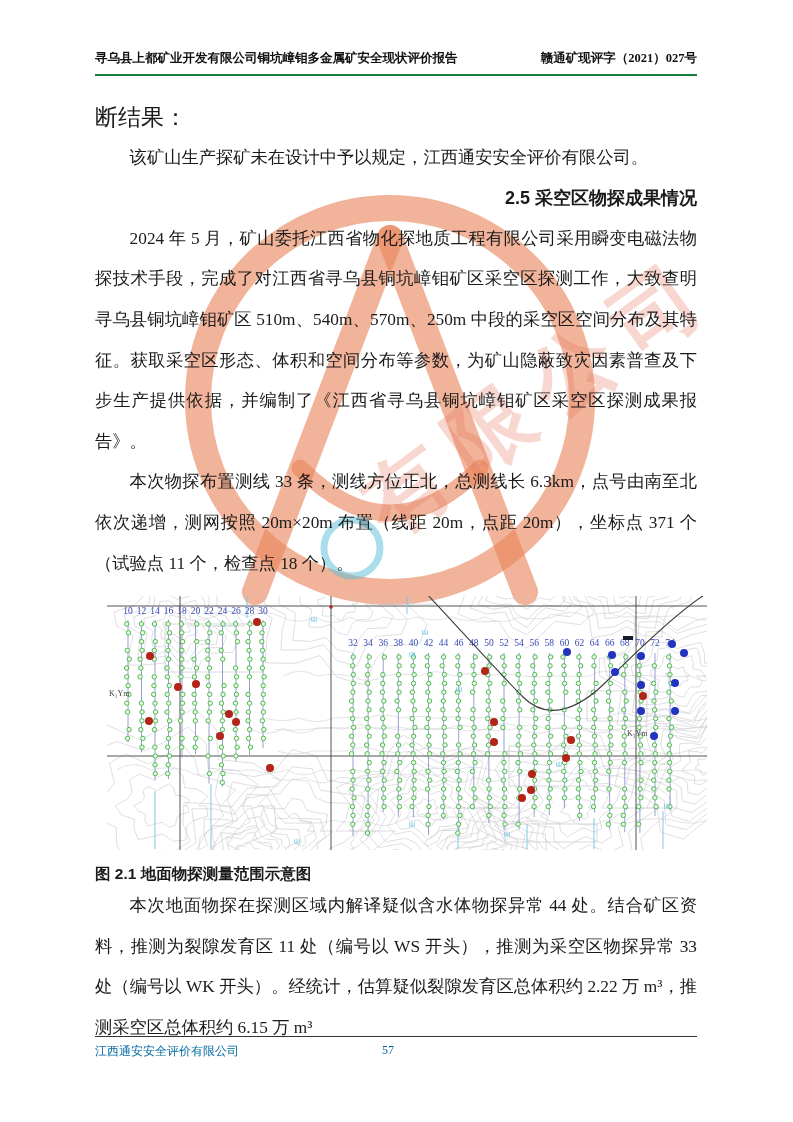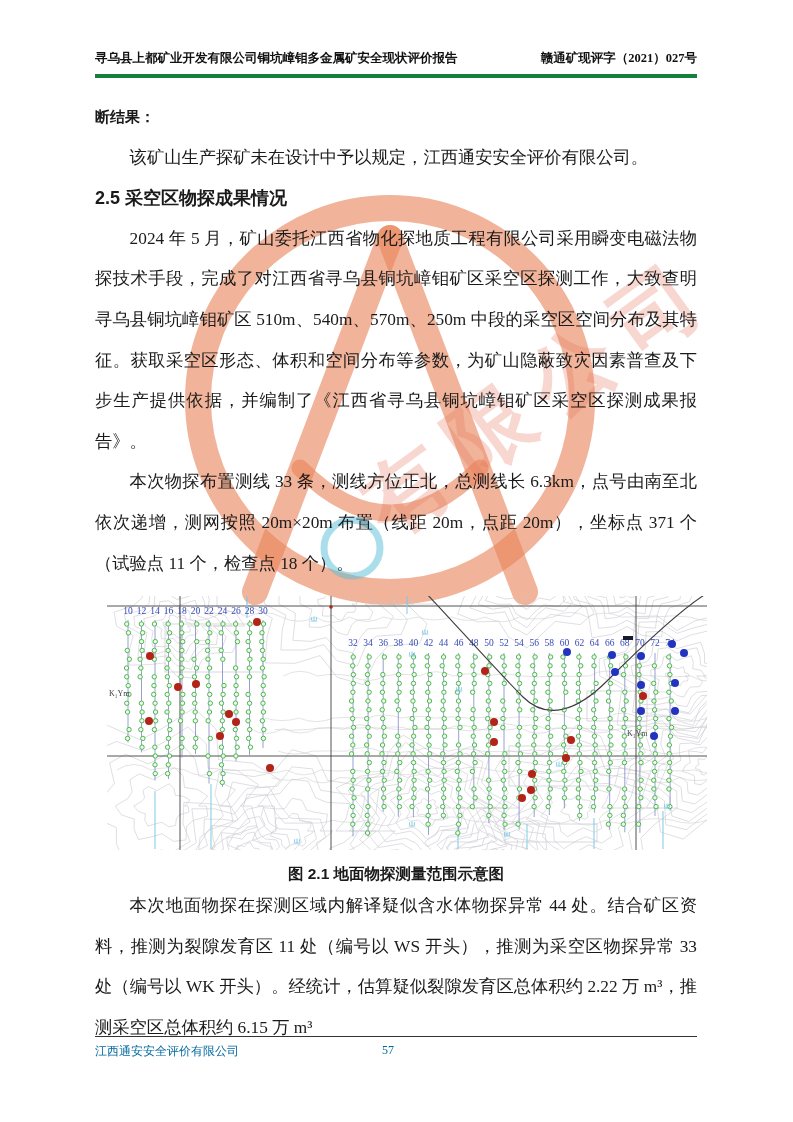--- a/index.html
+++ b/index.html
@@ -16,32 +16,32 @@
     font-size:84px;font-weight:bold;letter-spacing:18px;
     color:rgba(228,122,98,0.30);white-space:nowrap;
     font-family:"Liberation Serif",serif;
   }
   
   .content{position:relative;z-index:2;}
   .header{
     position:absolute;left:95px;top:50px;width:602px;
     display:flex;justify-content:space-between;align-items:flex-end;
     font-size:12.5px;font-weight:bold;color:#111;
-    border-bottom:4px solid #15803d;padding-bottom:7px;
+    border-bottom:2px solid #15803d;padding-bottom:7px;
   }
   .body-text{position:absolute;left:95px;top:97px;width:602px;}
-  .lead{font-family:"Liberation Sans","DejaVu Sans",sans-serif;font-weight:bold;
-        font-size:15px;line-height:40.6px;}
+  .lead{font-family:"Liberation Sans","DejaVu Sans",sans-serif;font-weight:normal;
+        font-size:23px;line-height:40.6px;}
   .para{font-size:17.3px;line-height:40.6px;text-align:justify;text-indent:2em;margin:0;}
   .h2{font-family:"Liberation Sans","DejaVu Sans",sans-serif;font-weight:bold;
-      font-size:18px;line-height:40.6px;margin:0;}
+      font-size:18px;line-height:40.6px;margin:0;text-align:right;}
   .figure-wrap{width:600px;height:254px;margin:12px;}
   .figure-caption{
     font-family:"Liberation Sans","DejaVu Sans",sans-serif;font-weight:bold;
-    font-size:15.5px;line-height:24px;text-align:center;margin:0;
+    font-size:15.5px;line-height:24px;margin:0;
   }
   .footer{
     position:absolute;left:95px;top:1036px;width:602px;
     border-top:1.5px solid #333;padding-top:6px;
     font-size:12px;color:#0369a1;
   }
   .footer .inner{position:relative;}
   .footer .pageno{position:absolute;left:0;right:16px;text-align:center;}
 </style>
 </head>

